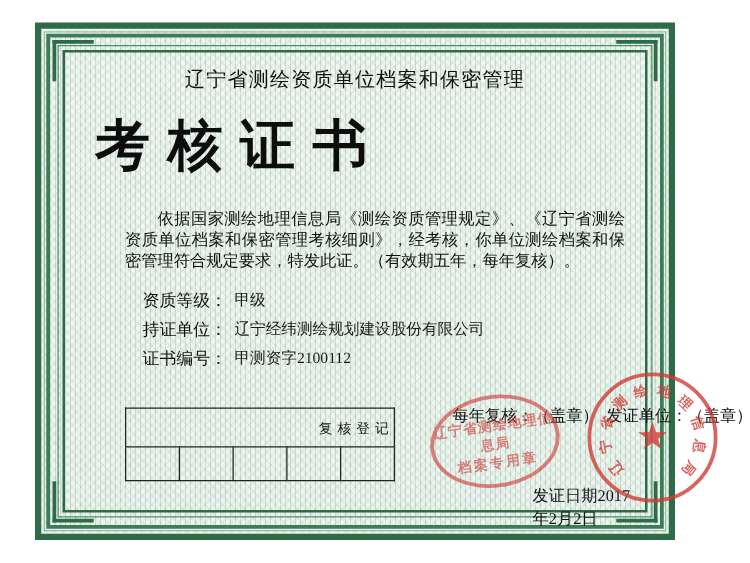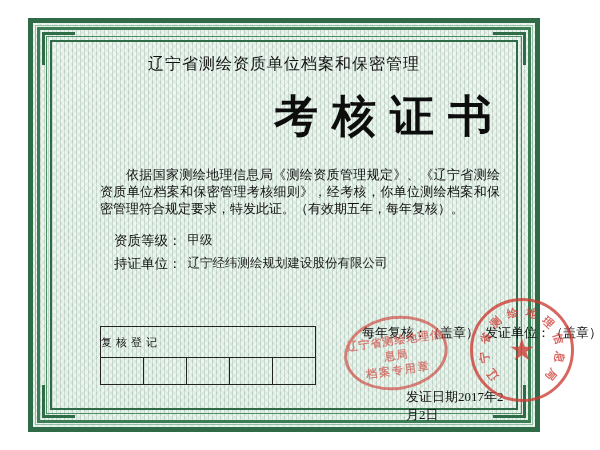--- a/index.html
+++ b/index.html
@@ -85,21 +85,21 @@
   }
   .subject-line {
     text-align: center;
     font-size: 16px;
     letter-spacing: 1px;
     color: #111;
     margin-top: 6px;
     font-family: "Liberation Serif", serif;
   }
   .main-title {
-    text-align: right;
+    text-align: left;
     font-size: 44px;
     font-weight: bold;
     letter-spacing: 14px;
     margin-top: 12px;
     margin-left: 14px;
     color: #0d0d0d;
     font-family: "Liberation Serif", serif;
   }
   .body-text {
     margin-top: 20px;
@@ -151,21 +151,21 @@
     left: 38px;
     top: 278px;
     width: 216px;
     border: 1px solid #222;
     border-collapse: collapse;
     font-size: 12px;
   }
   .review-table td {
     border: 1px solid #222;
     height: 18px;
-    text-align: left;
+    text-align: right;
     padding: 0;
     font-size: 11px;
   }
   .review-head {
     height: 30px !important;
     font-size: 13.5px;
     letter-spacing: 4px;
   }
   .blank-row td { height: 26px; }
   
@@ -222,21 +222,21 @@
     width: 100%;
     text-align: center;
     font-size: 11px;
     font-weight: bold;
     color: #cf3b34;
   }
   .seal.oval .oval-l1 { top: 14px; letter-spacing: 1px; }
   .seal.oval .oval-l2 { top: 44px; letter-spacing: 2px; }
   .issue-date {
     position: absolute;
-    left: 344px;
+    left: 364px;
     top: 340px;
     font-size: 13px;
     color: #111;
   }
 </style>
 </head>
 <body>
 
 <div class="page">
   <div class="certificate">
@@ -260,20 +260,24 @@
       </div>
 
       <div class="fields">
         <div class="field-row">
           <span class="field-label">资质等级：</span>
           <span class="field-value">甲级</span>
         </div>
         <div class="field-row">
           <span class="field-label">持证单位：</span>
           <span class="field-value">辽宁经纬测绘规划建设股份有限公司</span>
+        </div>
+        <div class="field-row">
+          <span class="field-label">证书编号：</span>
+          <span class="field-value">甲测资字2100112</span>
         </div>
       </div>
 
       <table class="review-table">
         <tbody>
             <tr>
           <td class="review-head" colspan="5">复核登记</td>
         </tr>
         <tr class="blank-row">
           <td></td>

